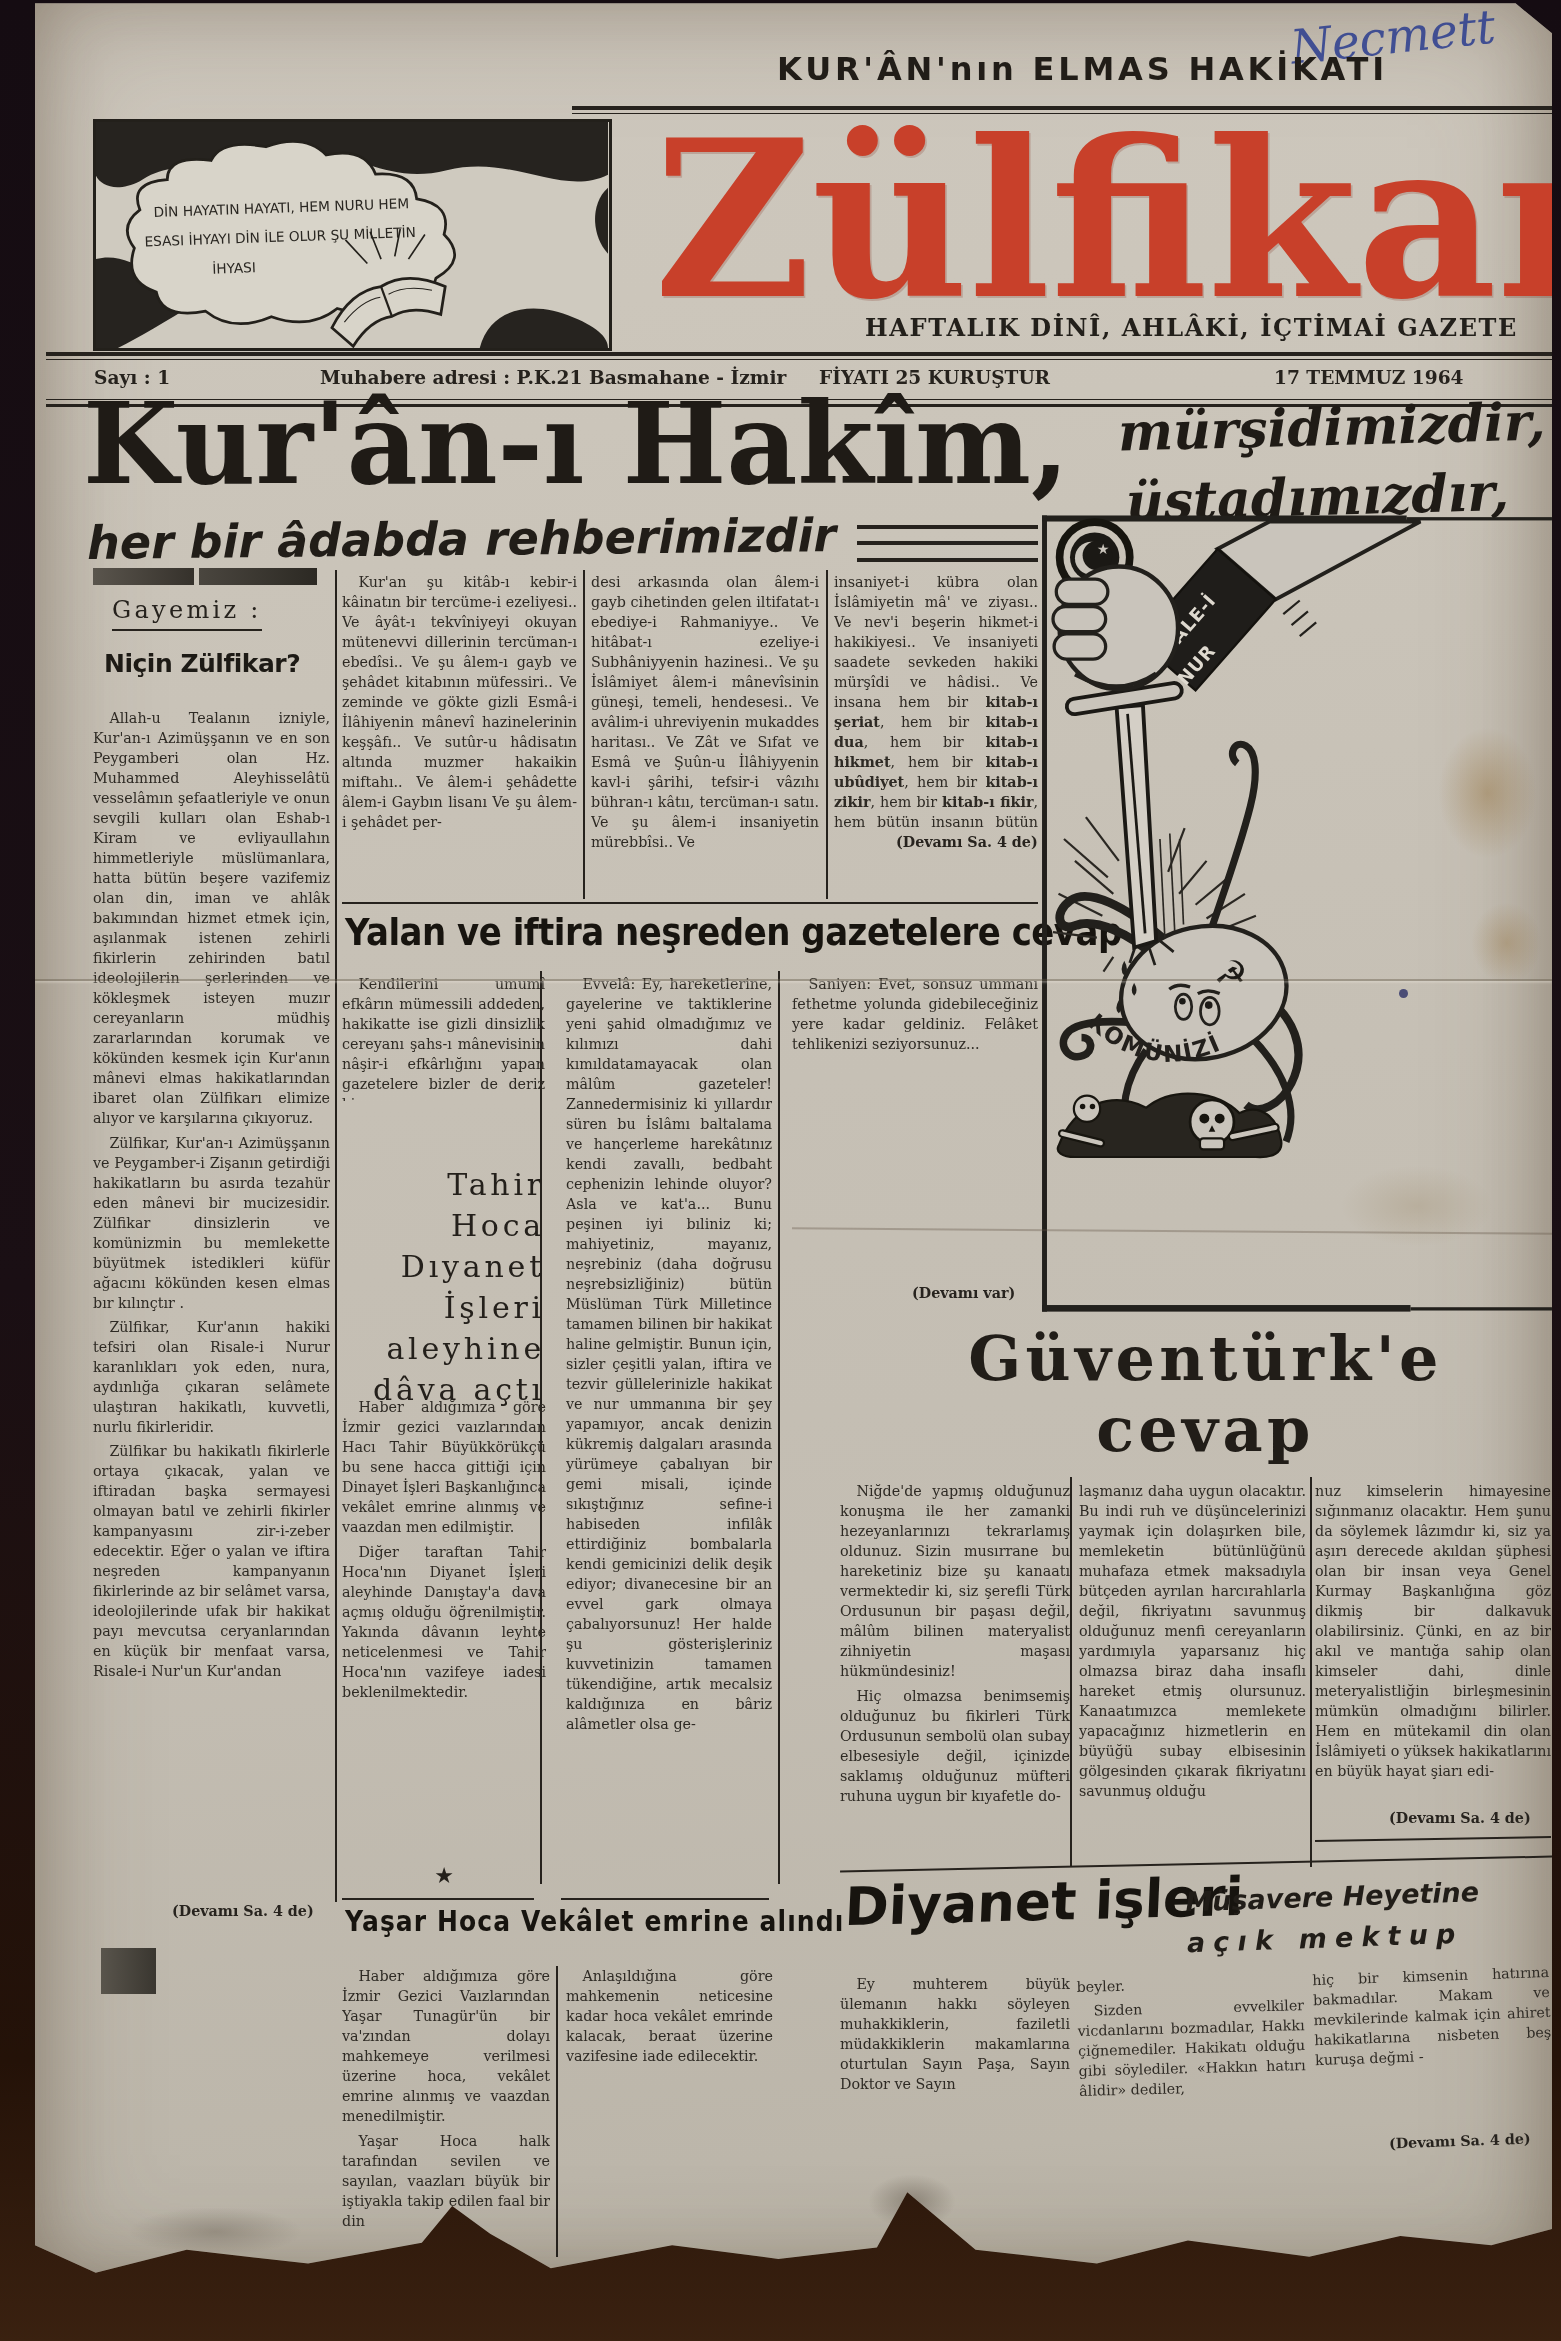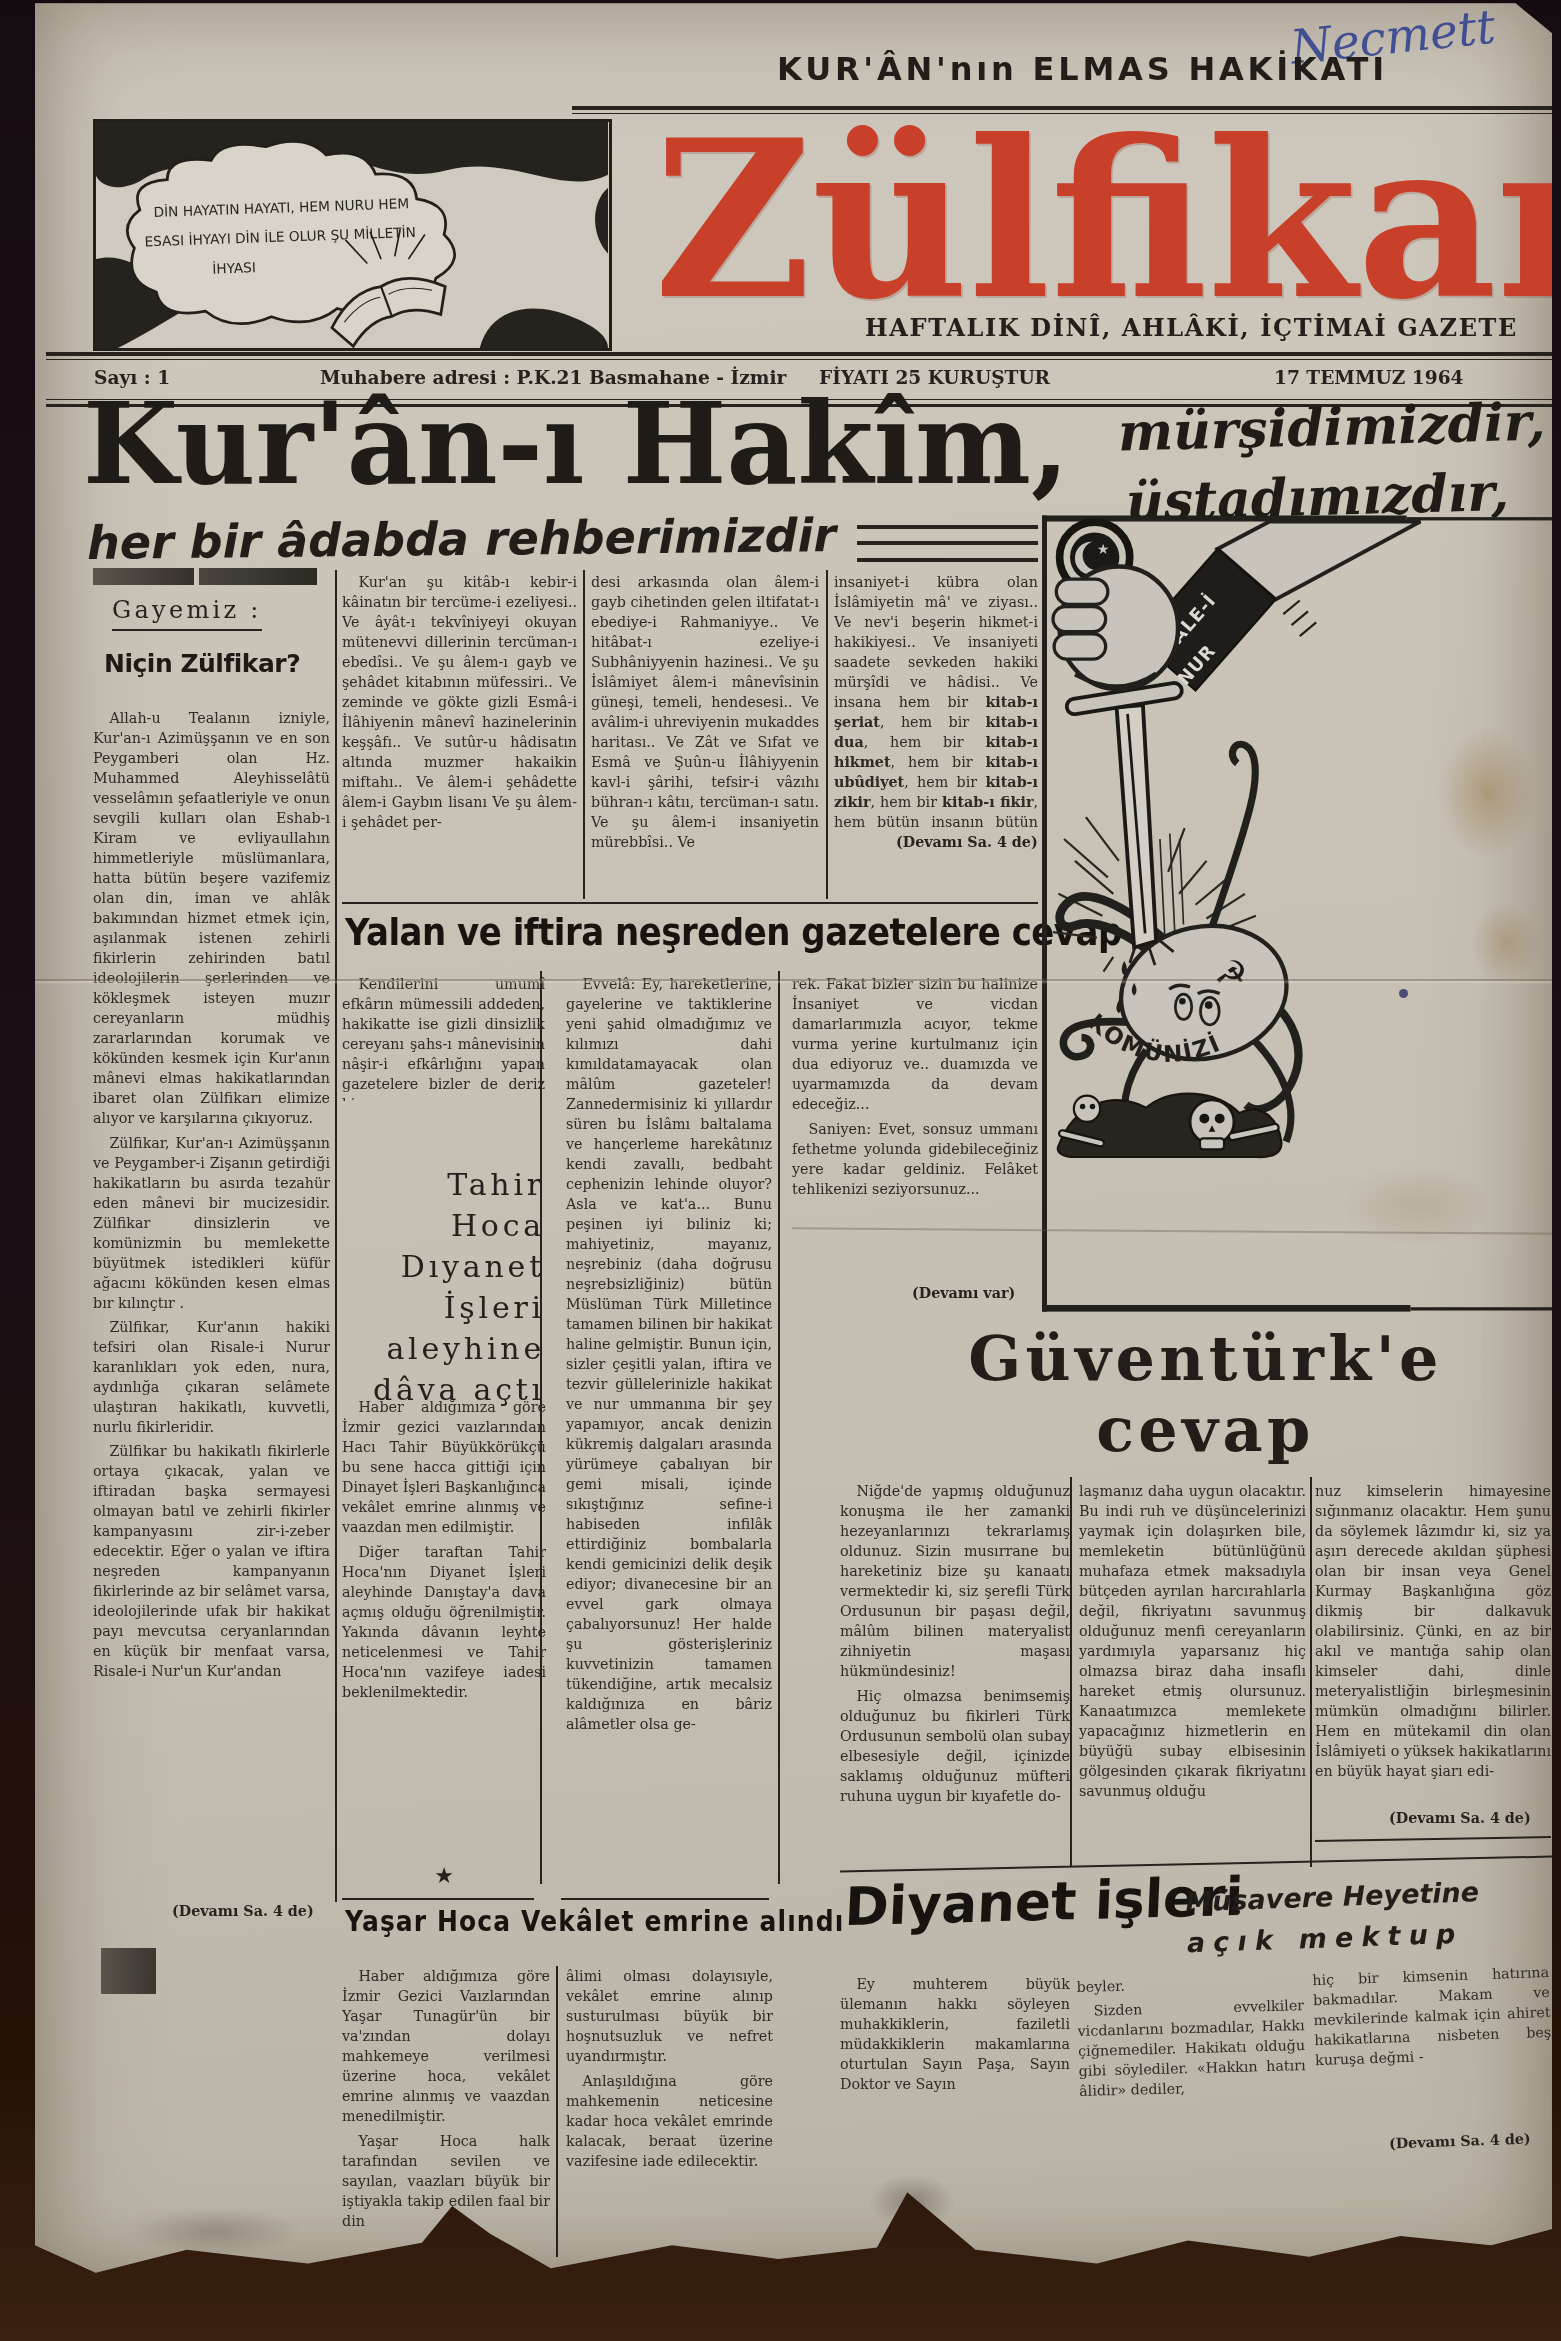--- a/index.html
+++ b/index.html
@@ -118,21 +118,20 @@
 
   <div class="hr" style="left:307px;top:899px;width:696px;height:1.6px"></div>
   <div class="abs san" style="left:310px;top:906px;width:694px;text-align:center;font-weight:bold;font-size:34px;letter-spacing:-0.5px;white-space:nowrap;color:#17140f;transform:scaleY(1.12);transform-origin:top">Yalan ve iftira neşreden gazetelere cevap !</div>
   <div class="abs jus ser" style="left:307px;top:971px;width:203px;height:127px">
     <p>Kendilerini umumî efkârın mümessili addeden, hakikatte ise gizli dinsizlik cereyanı şahs-ı mânevisinin nâşir-i efkârlığını yapan gazetelere bizler de deriz ki:</p>
   </div>
   <div class="abs jus ser" style="left:531px;top:971px;width:206px;height:912px">
     <p>Evvelâ: Ey, hareketlerine, gayelerine ve taktiklerine yeni şahid olmadığımız ve kılımızı dahi kımıldatamayacak olan mâlûm gazeteler! Zannedermisiniz ki yıllardır süren bu İslâmı baltalama ve hançerleme harekâtınız kendi zavallı, bedbaht cephenizin lehinde oluyor? Asla ve kat'a... Bunu peşinen iyi bıliniz ki; mahiyetiniz, mayanız, neşrebiniz (daha doğrusu neşrebsizliğiniz) bütün Müslüman Türk Milletince tamamen bilinen bir hakikat haline gelmiştir. Bunun için, sizler çeşitli yalan, iftira ve tezvir güllelerinizle hakikat ve nur ummanına bir şey yapamıyor, ancak denizin kükremiş dalgaları arasında yürümeye çabalıyan bir gemi misali, içinde sıkıştığınız sefine-i habiseden infilâk ettirdiğiniz bombalarla kendi gemicinizi delik deşik ediyor; divanecesine bir an evvel gark olmaya çabalıyorsunuz! Her halde şu gösterişleriniz kuvvetinizin tamamen tükendiğine, artık mecalsiz kaldığınıza en bâriz alâmetler olsa ge-</p>
   </div>
   <div class="abs jus ser" style="left:757px;top:971px;width:246px;height:307px">
-    <p class="noind">rek. Fakat bizler sizin bu halinize İnsaniyet ve vicdan damarlarımızla acıyor, tekme vurma yerine kurtulmanız için dua ediyoruz ve.. duamızda ve uyarmamızda da devam edeceğiz...</p>
     <p>Saniyen: Evet, sonsuz ummanı fethetme yolunda gidebileceğiniz yere kadar geldiniz. Felâket tehlikenizi seziyorsunuz...</p>
   </div>
   <div class="dev" style="left:877px;top:1282px">(Devamı var)</div>
 
   <div class="abs ser" style="left:310px;top:1161px;width:200px;text-align:right;font-size:30px;letter-spacing:3.8px;line-height:41px;color:#24201b">
     <div>Tahir Hoca</div>
     <div>Dıyanet İşleri</div>
     <div>aleyhine</div>
     <div>dâva açtı</div>
   </div>
@@ -143,21 +142,20 @@
   <div class="abs ser" style="left:307px;top:1860px;width:204px;text-align:center;font-size:22px;color:#24201b">★</div>
 
   <div class="hr" style="left:307px;top:1895px;width:192px;height:1.6px"></div>
   <div class="hr" style="left:526px;top:1895px;width:208px;height:1.6px"></div>
   <div class="abs san" style="left:310px;top:1903px;width:433px;text-align:center;font-weight:bold;font-size:25px;letter-spacing:1.1px;white-space:nowrap;color:#17140f;transform:scaleY(1.1);transform-origin:top">Yaşar Hoca Vekâlet emrine alındı</div>
   <div class="abs jus ser" style="left:307px;top:1963px;width:208px;height:303px">
     <p>Haber aldığımıza göre İzmir Gezici Vaızlarından Yaşar Tunagür'ün bir va'zından dolayı mahkemeye verilmesi üzerine hoca, vekâlet emrine alınmış ve vaazdan menedilmiştir.</p>
     <p>Yaşar Hoca halk tarafından sevilen ve sayılan, vaazları büyük bir iştiyakla takip edilen faal bir din</p>
   </div>
   <div class="abs jus ser" style="left:531px;top:1963px;width:207px;height:285px">
-    <p class="noind">âlimi olması dolayısıyle, vekâlet emrine alınıp susturulması büyük bir hoşnutsuzluk ve nefret uyandırmıştır.</p>
     <p>Anlaşıldığına göre mahkemenin neticesine kadar hoca vekâlet emrinde kalacak, beraat üzerine vazifesine iade edilecektir.</p>
   </div>
 
   <svg class="abs" viewBox="0 0 930 1470" style="left:1007px;top:507px;width:510px;height:806px">
     <rect x="0" y="10" width="665" height="11" fill="#22201c"></rect>
     <rect x="665" y="13" width="265" height="6" fill="#22201c"></rect>
     <rect x="0" y="10" width="9" height="1452" fill="#22201c"></rect>
     <rect x="0" y="1450" width="672" height="12" fill="#22201c"></rect>
     <rect x="672" y="1454" width="258" height="6" fill="#22201c"></rect>
 

